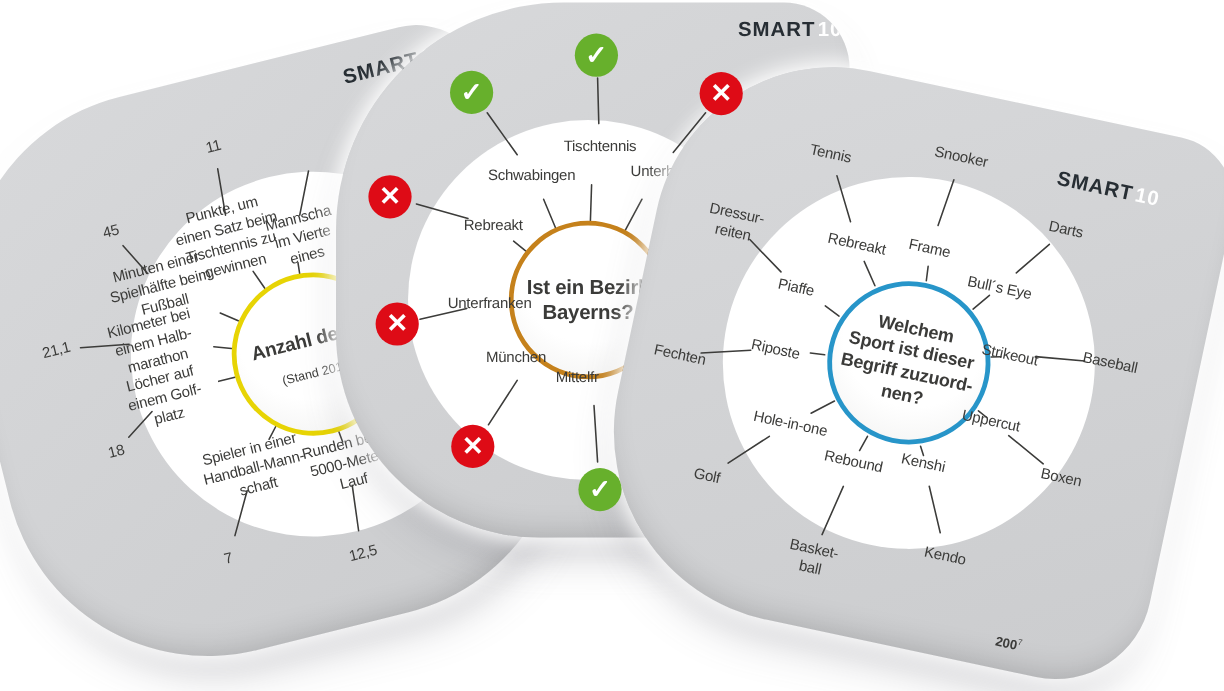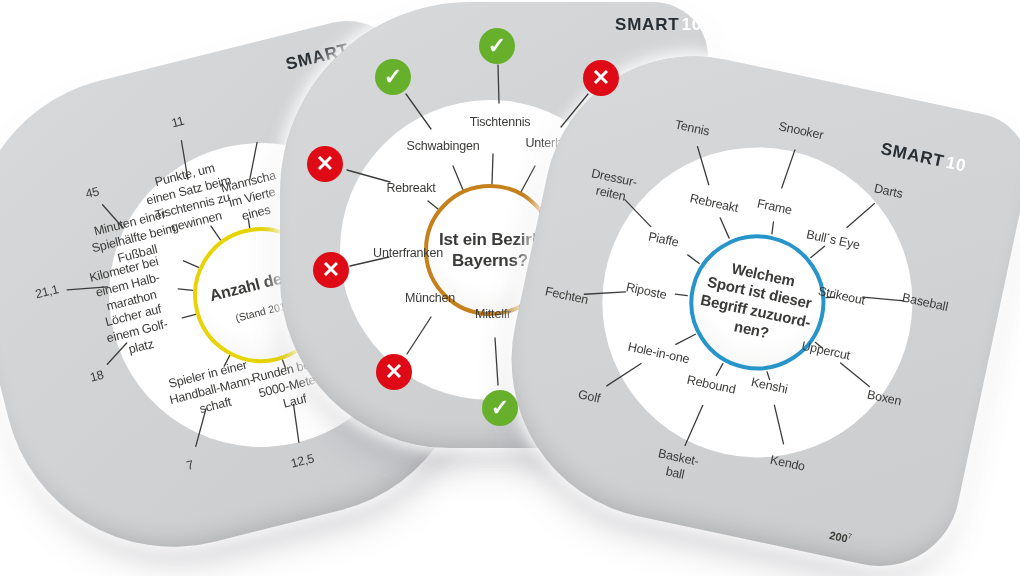--- a/index.html
+++ b/index.html
@@ -132,21 +132,21 @@
     <div class="qcircle qc-orange" style="left:144px;top:182px;width:132px;height:132px;">
       <div class="qtext big">Ist ein Bezirk
 Bayerns?</div>
     </div>
     <div class="lbl" style="left:220px;top:120px;">Tischtennis</div>
     <div class="lbl" style="left:163px;top:144px;">Schwabingen</div>
     <div class="lbl" style="left:267px;top:141px;">Unterba</div>
     <div class="lbl" style="left:131px;top:186px;">Rebreakt</div>
     <div class="lbl" style="left:128px;top:251px;">Unterfranken</div>
     <div class="lbl" style="left:150px;top:296px;">München</div>
-    <div class="lbl" style="left:213px;top:312px;">Mittelfr</div>
+    <div class="lbl" style="left:201px;top:312px;">Mittelfr</div>
   </div>
 
   <div class="card card3">
     <div class="ring" style="left:77px;top:76px;width:310px;height:310px;"></div>
     <svg class="lines" width="470" height="465">
       <g stroke="#3c3c3a" stroke-width="1.3" stroke-linecap="round">
         <line x1="160" y1="126" x2="141" y2="91"></line>
         <line x1="232" y1="114" x2="237" y2="74"></line>
         <line x1="304" y1="139" x2="326" y2="110"></line>
         <line x1="334" y1="204" x2="375" y2="199"></line>

